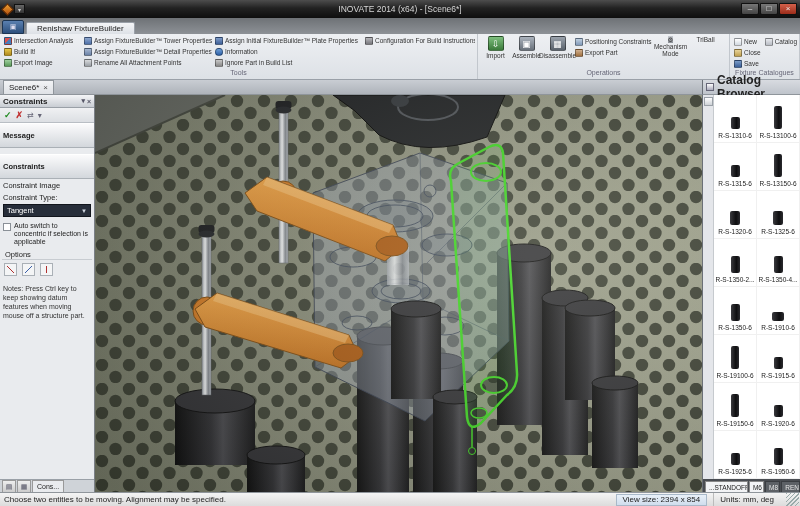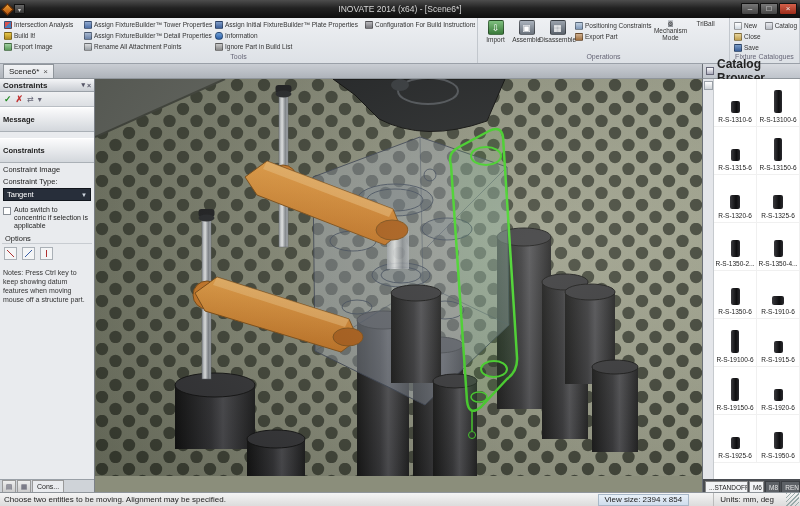--- a/index.html
+++ b/index.html
@@ -145,21 +145,21 @@
   .cattab { font-size:6.5px; height:11px; display:flex; align-items:center; padding:0 3px; white-space:nowrap; overflow:hidden; }
   .cattab.lite { background:#f2f3f5; color:#222; border:1px solid #888; border-bottom:none; }
   .cattab.dark { background:#5d6166; color:#e8e8e8; border:1px solid #3a3d41; border-bottom:none; }
 
   
   .statusbar { height:14px; background:linear-gradient(#f4f4f4,#dcdcdc); border-top:1px solid #8f959b;
                display:flex; align-items:center; font-size:8px; color:#222; padding-left:4px; gap:6px; flex:none; }
   .smsg { flex:1; white-space:nowrap; overflow:hidden; }
   .ssize { background:linear-gradient(#e8f0f8,#cfdded); border:1px solid #a8b8c8; padding:0 6px; height:12px;
            display:flex; align-items:center; white-space:nowrap; }
-  .sunits { padding:0 6px; border-left:1px solid #bbb; height:14px; display:flex; align-items:center; white-space:nowrap;margin-left:18px; }
+  .sunits { padding:0 6px; border-left:1px solid #bbb; height:14px; display:flex; align-items:center; white-space:nowrap; }
   .sgrip { width:13px; height:13px; margin-right:1px;
            background:repeating-linear-gradient(135deg,#9aa 0 1px,transparent 1px 3px); }
 </style>
 </head>
 <body>
 
 <div class="app">
 
   <div class="titlebar">
     <div class="qat">
@@ -167,20 +167,24 @@
       <div class="qbtn">▾</div>
     </div>
     <div class="wtitle">INOVATE 2014 (x64) - [Scene6*]</div>
     <div class="winbtns">
       <div class="wbtn">–</div>
       <div class="wbtn">□</div>
       <div class="wbtn close">×</div>
     </div>
   </div>
 
+  <div class="tabrow">
+    <div class="appbtn">▣</div>
+    <div class="ribtab">Renishaw FixtureBuilder</div>
+  </div>
 
   <div class="ribbon">
 
     <div class="rgroup" style="width:478px">
       <div class="rgroup-content">
         <div class="rcol" style="width:80px">
           <div class="ritem">
               <span class="ico ic-ia"></span>
               <span>Intersection Analysis</span>
             </div>

